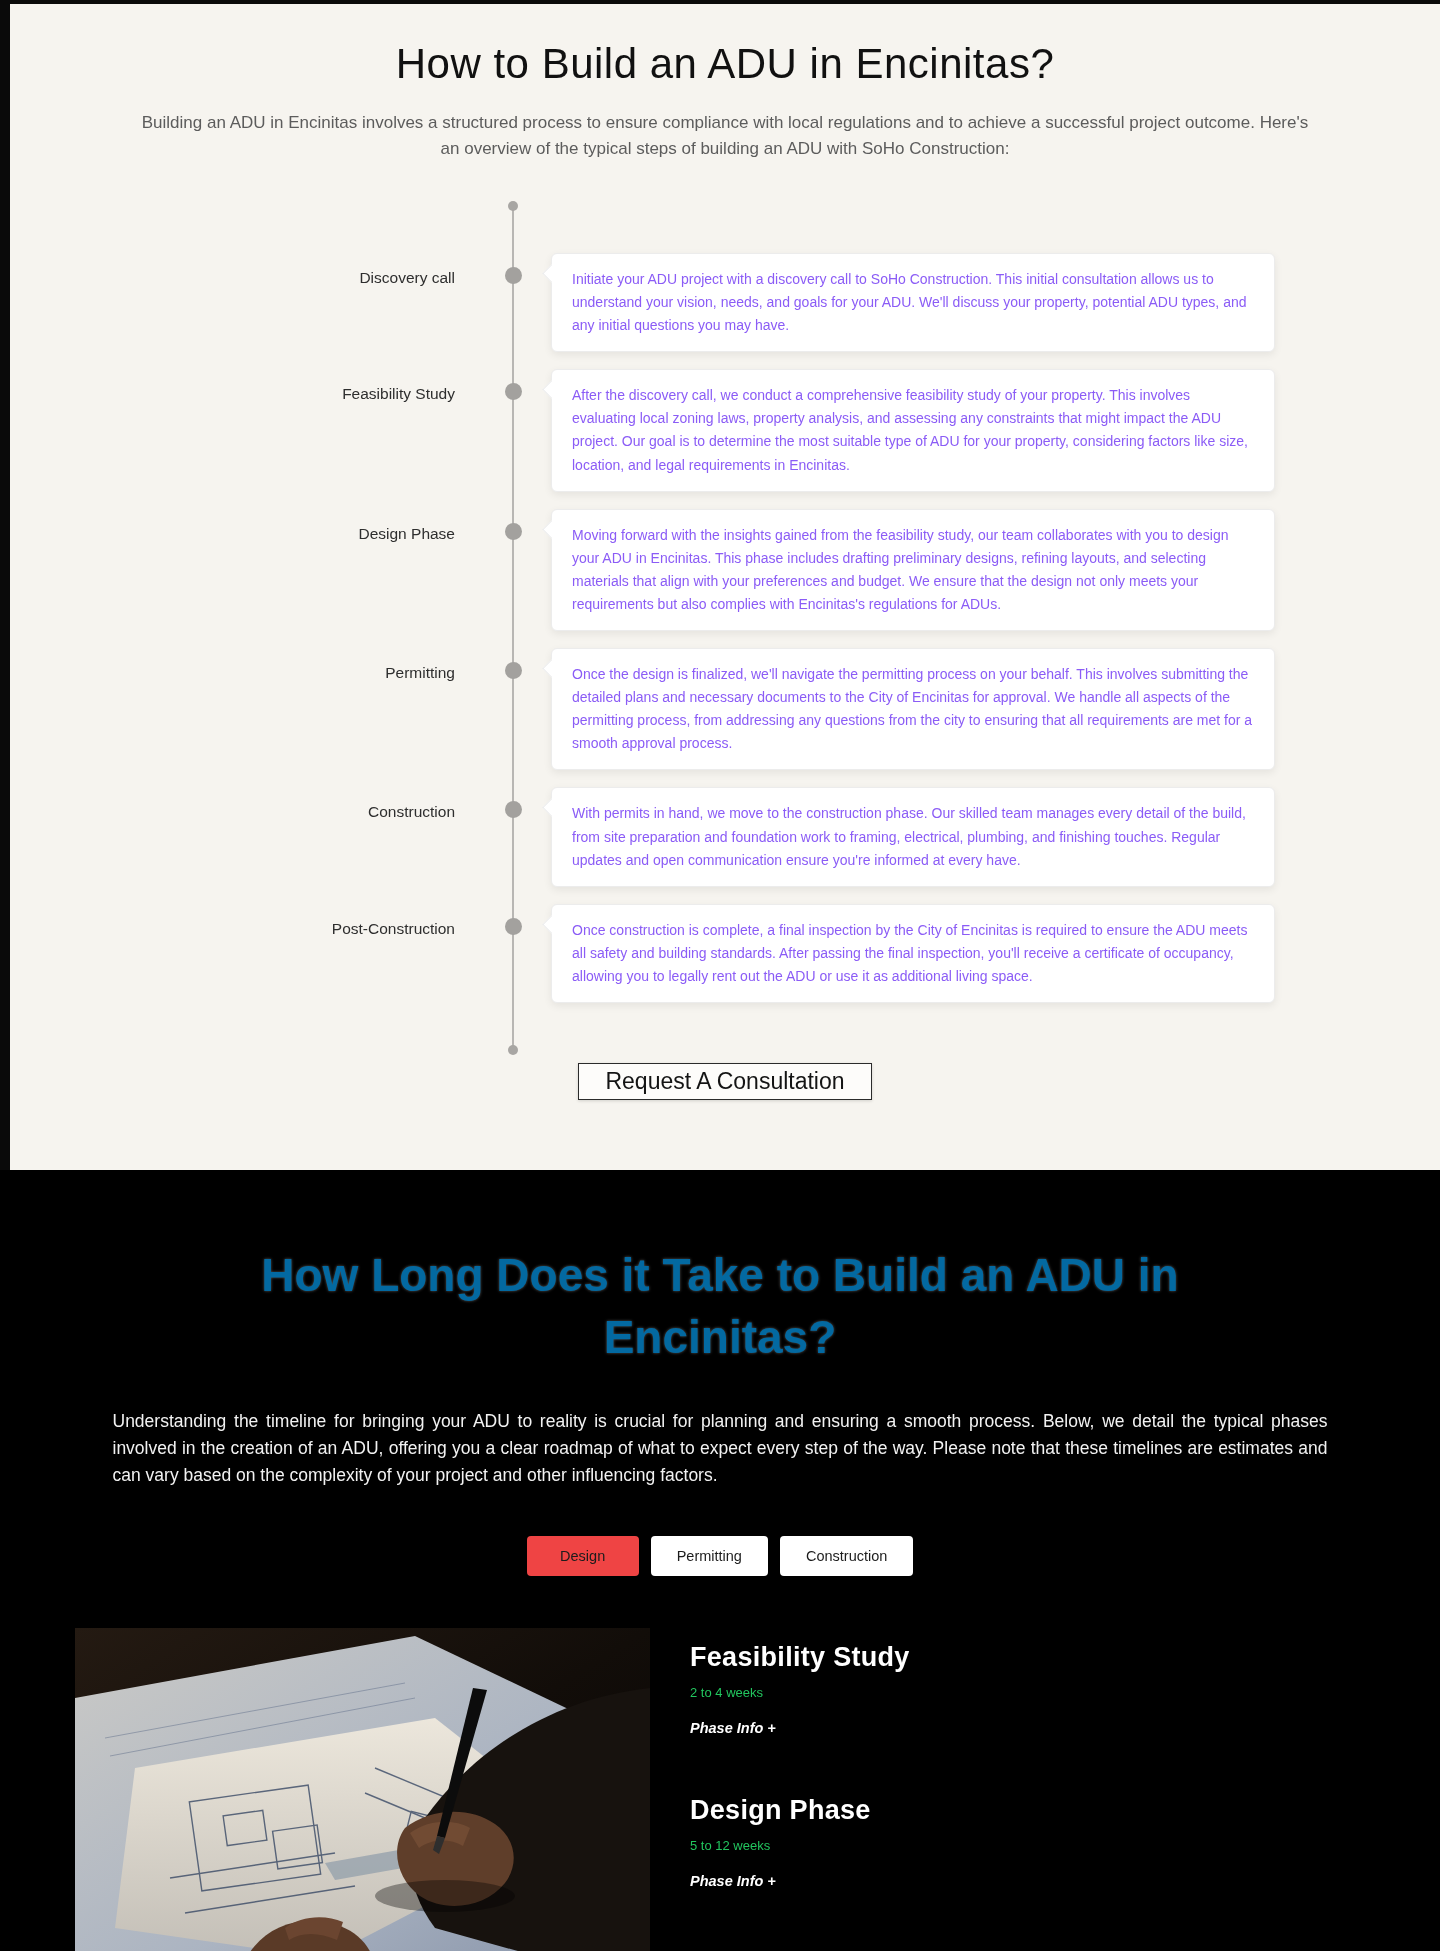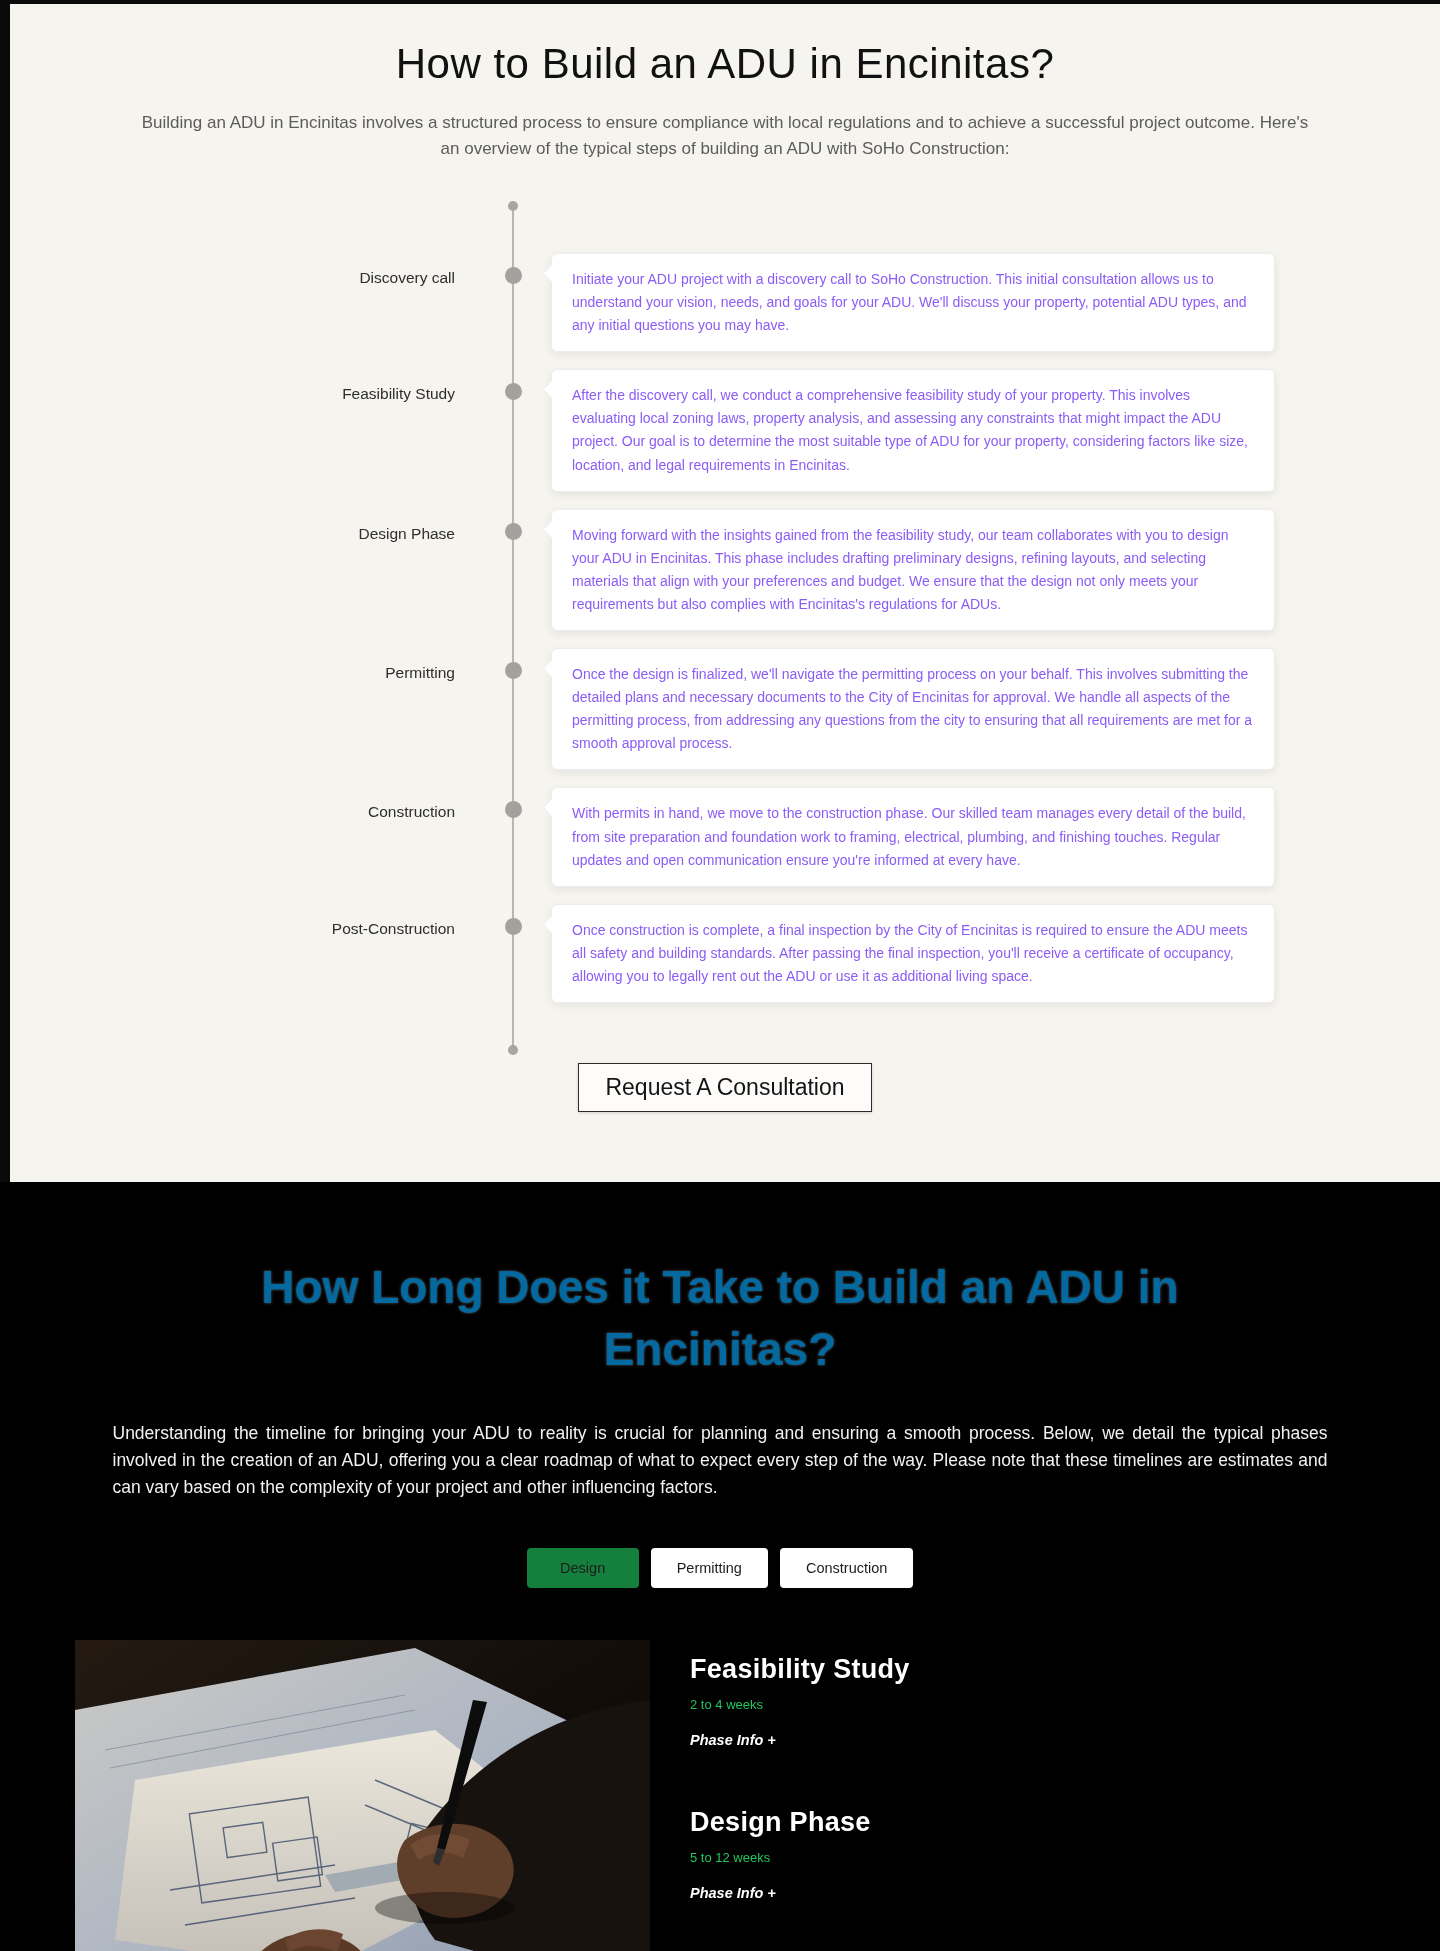--- a/index.html
+++ b/index.html
@@ -110,21 +110,21 @@
 
   .cta-wrap { text-align:center; margin-top:60px; }
   .cta-button {
     display:inline-block;
     font-family:"Liberation Sans", sans-serif;
     font-size:23px;
     font-weight:500;
     color:#141414;
     background:#fdfcfa;
     border:1.5px solid #2b2b2b;
-    padding:10px 26px;
+    padding:4px 26px;
     cursor:pointer;
     box-shadow:0 1px 3px rgba(0,0,0,0.15);
   }
 
   
   .duration-section {
     background:#000000;
     color:#ffffff;
     padding:74px 0 0 0;
   }
@@ -158,21 +158,21 @@
     text-align:center;
     padding:12px 26px;
     font-size:14.5px;
     color:#1c1c1c;
     background:#ffffff;
     border:none;
     border-radius:4px;
     cursor:pointer;
     font-family:"Liberation Sans", sans-serif;
   }
-  .tab.active { background:#15803d; }
+  .tab.active { background:#ef4444; }
 
   .duration-content {
     display:flex;
     width:1290px;
     margin:52px auto 0 auto;
     gap:40px;
     padding-bottom:368px;
   }
   .photo-frame {
     width:575px;

